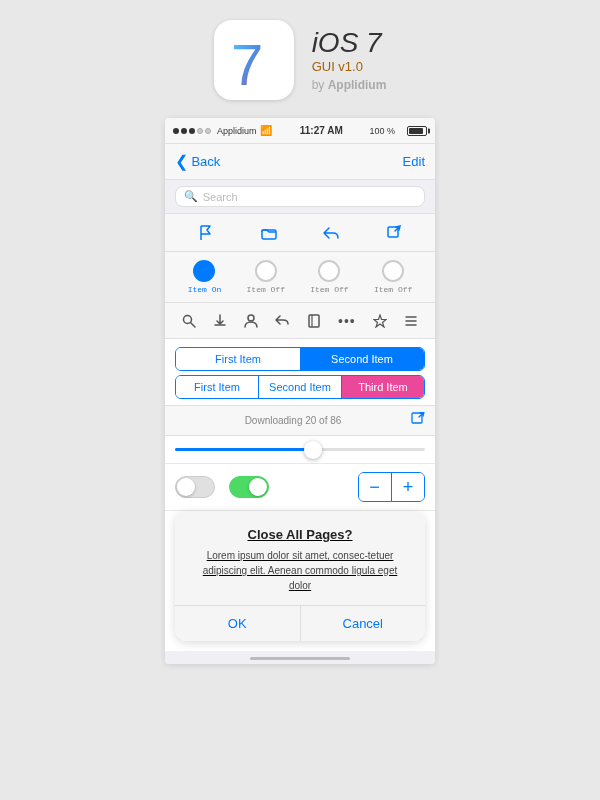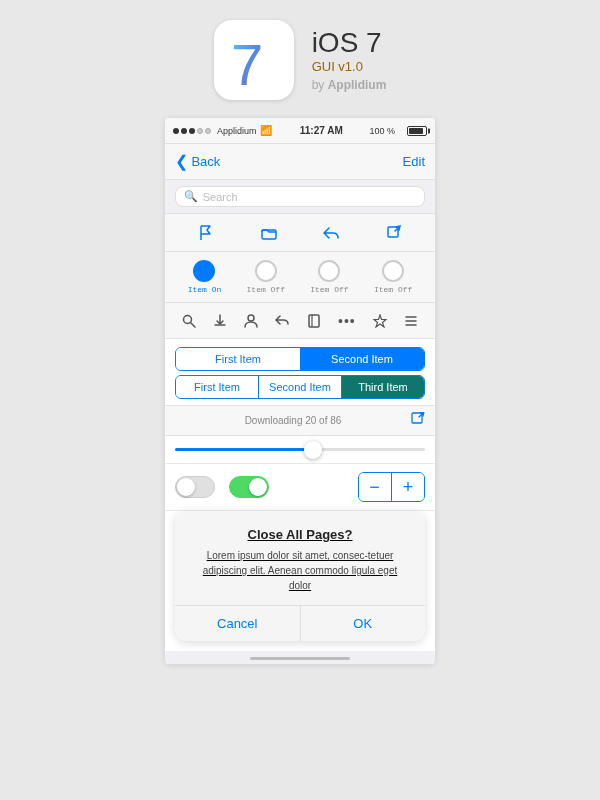--- a/index.html
+++ b/index.html
@@ -46,20 +46,21 @@
     }
     .app-title-block {
       display: flex;
       flex-direction: column;
     }
     .app-title {
       font-size: 28px;
       font-weight: 300;
       color: #333;
       line-height: 1.1;
+      font-style: italic;
     }
     .app-subtitle {
       font-size: 13px;
       color: #a16207;
       font-weight: 400;
     }
     .app-by {
       font-size: 12px;
       color: #aaa;
       margin-top: 4px;
@@ -303,21 +304,21 @@
     .seg-3-item {
       flex: 1;
       text-align: center;
       font-size: 11px;
       padding: 5px 0;
       cursor: pointer;
       color: #007aff;
       background: white;
     }
     .seg-3-item.active {
-      background: #0f766e;
+      background: #ec4899;
       color: white;
     }
     .seg-3-item:not(:last-child) {
       border-right: 1.5px solid #007aff;
     }
 
     
     .progress-row {
       background: #f7f7f7;
       border-top: 1px solid #e0e0e0;
@@ -686,22 +687,22 @@
         <div class="stepper-btn">+</div>
       </div>
     </div>
 
     <div class="alert-dialog">
       <div class="alert-content">
         <div class="alert-title">Close All Pages?</div>
         <div class="alert-body">Lorem ipsum dolor sit amet, consec-tetuer adipiscing elit. Aenean commodo ligula eget dolor</div>
       </div>
       <div class="alert-buttons">
+        <button class="alert-btn">OK</button>
         <button class="alert-btn">Cancel</button>
-        <button class="alert-btn">OK</button>
       </div>
     </div>
 
     <div style="background:#efeff4; padding: 6px 0 4px 0; display:flex; justify-content:center;">
       <div class="scroll-indicator-bar"></div>
     </div>
 
   </div>
 </div>
 

